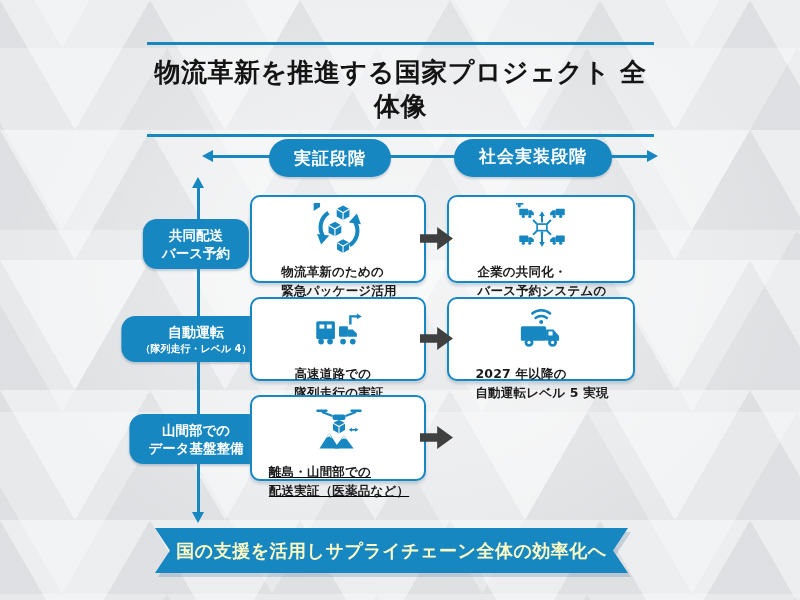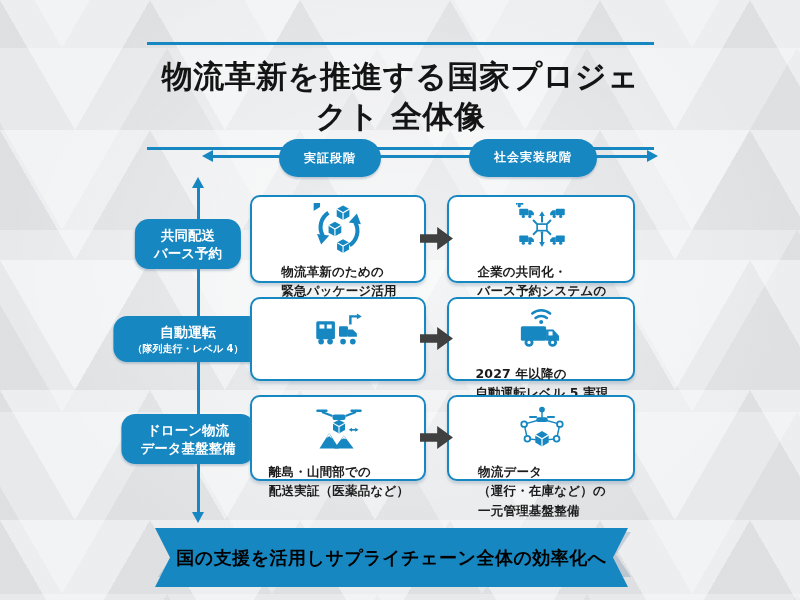--- a/index.html
+++ b/index.html
@@ -13,68 +13,68 @@
       conic-gradient(from 330deg at 50% 100%, rgba(255,255,255,.45) 0 60deg, rgba(255,255,255,0) 60deg),
       conic-gradient(from 150deg at 50% 0%, rgba(198,201,206,.30) 0 60deg, rgba(198,201,206,0) 60deg);
     background-size:auto,150px 130px,210px 182px;
     background-position:0 0,0 0,62px 48px;
   }
   .title-wrap{
     position:absolute; left:147px; top:42px; width:507px;
     border-top:3px solid var(--blue); border-bottom:3px solid var(--blue);
     padding:11px 0 10px; text-align:center;
   }
-  .title-wrap h1{ font-size:31px; line-height:1.3; font-weight:800; color:#141414; letter-spacing:.5px; }
+  .title-wrap h1{ font-size:26px; line-height:1.3; font-weight:800; color:#141414; letter-spacing:.5px; }
 
   .h-line{ position:absolute; left:212px; top:155px; width:436px; height:3px; background:var(--blue); }
   .ah{ position:absolute; width:0; height:0; }
   .ah-left{ left:202px; top:150px; border-top:6.5px solid transparent; border-bottom:6.5px solid transparent; border-right:11px solid var(--blue); }
   .ah-right{ left:647px; top:150px; border-top:6.5px solid transparent; border-bottom:6.5px solid transparent; border-left:11px solid var(--blue); }
   .v-line{ position:absolute; left:197px; top:186px; width:3px; height:327px; background:var(--blue); }
   .ah-up{ left:192px; top:177px; border-left:6.5px solid transparent; border-right:6.5px solid transparent; border-bottom:11px solid var(--blue); }
   .ah-down{ left:192px; top:512px; border-left:6.5px solid transparent; border-right:6.5px solid transparent; border-top:11px solid var(--blue); }
 
   .stage-pill{
     position:absolute; top:139px; height:38px; line-height:38px; transform:translateX(-50%);
     background:var(--blue); color:#fff; border-radius:19px; padding:0 25px;
-    font-size:12px; font-weight:700; letter-spacing:1px; white-space:nowrap;
+    font-size:17px; font-weight:700; letter-spacing:1px; white-space:nowrap;
     box-shadow:0 2px 2px rgba(90,120,150,.3);
   }
   .stage-demo{ left:330px; } .stage-impl{ left:533px;font-family:Liberation Mono, monospace; }
 
   .row-pill{
-    position:absolute; left:188px; transform:translateX(-50%);
+    position:absolute; left:196px; transform:translateX(-50%);
     background:var(--blue); color:#fff; border-radius:14px; padding:7px 19px;
     text-align:center; font-weight:700; box-shadow:0 2px 2px rgba(90,120,150,.3); white-space:nowrap;
   }
   .row-pill .main{ font-size:13.5px; line-height:1.35; white-space:pre-line; display:block; }
   .row-pill .main.big{ font-size:14px; }
   .row-pill .sub{ font-size:10px; line-height:1.2; display:block; margin-top:1px; }
   .row-pill .sub:empty{ display:none; }
 
   .card{
     position:absolute; background:#fff; border:2px solid var(--blue); border-radius:10px;
     display:flex; align-items:center; gap:7px; padding:6px 8px 6px 10px;
     box-shadow:0 3px 3px rgba(120,150,175,.35);
   }
   .c1{ left:250px; width:176px;flex-direction:column; } .c2{ left:447px; width:188px;flex-direction:column; }
-  .r1{ top:195px; height:88px; } .r2{ top:297px; height:84px; } .r3{ top:395px; height:86px; }
+  .r1{ top:195px; height:88px; } .r2{ top:297px; height:84px; } .r3{ top:395px; height:86px;text-decoration:underline; }
   .card .icon{ flex:none; width:52px; height:52px; color:var(--blue); }
   .card .icon svg{ width:100%; height:100%; display:block; }
   .card .txt{ font-size:12.5px; font-weight:600; line-height:1.55; color:#1c1c1c; white-space:pre-line; letter-spacing:.2px; }
 
   .flow-arrow{
     position:absolute; left:420px; width:33px; height:23px; background:var(--dark);
     clip-path:polygon(0 32%,52% 32%,52% 0,100% 50%,52% 100%,52% 68%,0 68%); z-index:3;
   }
   .fa1{ top:227px; } .fa2{ top:327px; } .fa3{ top:426px; }
 
   .banner{
-    position:absolute; left:155px; top:528px; width:473px; height:59px;
-    background:var(--blue); color:#000000; display:flex; align-items:center; justify-content:center;
+    position:absolute; left:155px; top:528px; width:473px; height:45px;
+    background:var(--blue); color:#fef9c3; display:flex; align-items:center; justify-content:center;
     clip-path:polygon(0 0,100% 0,calc(100% - 15px) 50%,100% 100%,0 100%,15px 50%);
     font-size:18px; font-weight:700; letter-spacing:.5px; white-space:nowrap;
   }
   .banner-shadow{ position:absolute; left:158px; top:532px; width:473px; height:45px; background:rgba(110,140,165,.30);
     clip-path:polygon(0 0,100% 0,calc(100% - 15px) 50%,100% 100%,0 100%,15px 50%); }
 </style>
 </head>
 <body>
 
 <div class="canvas">
@@ -96,21 +96,21 @@
   <div class="row-pill" style="top:219px">
     <span class="main">共同配送
 バース予約</span>
 
   </div>
   <div class="row-pill" style="top:316px">
     <span class="main big">自動運転</span>
     <span class="sub">（隊列走行・レベル 4）</span>
   </div>
   <div class="row-pill" style="top:414px">
-    <span class="main">ドローン物流
+    <span class="main">山間部での
 データ基盤整備</span>
 
   </div>
 
   <div class="card c1 r1">
     <span class="icon">
       <svg viewBox="0 0 64 64" fill="currentColor">
         <g id="cube">
             <path d="M-8.7 -5 L0 -10 L8.7 -5 V5 L0 10 L-8.7 5 Z"></path>
             <path d="M-8.7 -5 L0 0 L8.7 -5 M0 0 V10" stroke="#fff" stroke-width="1.6" fill="none"></path>
@@ -171,20 +171,22 @@
         <circle cx="10" cy="45" r="3.5"></circle>
           <circle cx="21" cy="45" r="3.5"></circle>
         <rect x="32" y="26" width="11" height="13" rx="1.5"></rect>
         <path d="M43 30 h6 l5 5 v4 h-11 z"></path>
         <circle cx="37" cy="45" r="3.5"></circle>
           <circle cx="49" cy="45" r="3.5"></circle>
         <path d="M46 24 V14 H55" stroke="currentColor" stroke-width="3" fill="none"></path>
         <path d="M60 14 L54 10.5 V17.5 Z"></path>
       </svg>
     </span>
+    <span class="txt">高速道路での
+隊列走行の実証</span>
   </div>
   <div class="flow-arrow fa2"></div>
   <div class="card c2 r2">
     <span class="icon">
       <svg viewBox="0 0 64 64" fill="currentColor">
         <g stroke="currentColor" stroke-width="3" fill="none" stroke-linecap="round">
           <path d="M24 16 A 11 11 0 0 1 38 16"></path>
           <path d="M20 10.5 A 17 17 0 0 1 42 10.5"></path>
         </g>
         <circle cx="31" cy="21" r="2.5"></circle>
@@ -217,38 +219,17 @@
             <path d="M46 33 H54"></path>
           </g>
         <path d="M44 33 L48 30.5 V35.5 Z"></path>
           <path d="M56 33 L52 30.5 V35.5 Z"></path>
       </svg>
     </span>
     <span class="txt">離島・山間部での
 配送実証（医薬品など）</span>
   </div>
   <div class="flow-arrow fa3"></div>
-  <div class="card c2 r3">
-    <span class="icon">
-      <svg viewBox="0 0 64 64" fill="currentColor">
-        <g stroke="currentColor" stroke-width="1.8" fill="none">
-          <path d="M32 20 L10 26 M32 20 L54 26 M10 26 L14 44 M54 26 L50 44 M14 44 L32 46 M50 44 L32 46 M32 20 L32 8"></path>
-        </g>
-        <circle cx="32" cy="8" r="3.5"></circle>
-        <circle cx="10" cy="26" r="3.5" fill="#fff" stroke="currentColor" stroke-width="2.2"></circle>
-        <circle cx="54" cy="26" r="3.5" fill="#fff" stroke="currentColor" stroke-width="2.2"></circle>
-        <circle cx="14" cy="44" r="3.5" fill="#fff" stroke="currentColor" stroke-width="2.2"></circle>
-        <circle cx="50" cy="44" r="3.5" fill="#fff" stroke="currentColor" stroke-width="2.2"></circle>
-        <rect x="16" y="16" width="10" height="2.5" rx="1.25"></rect>
-          <rect x="38" y="16" width="10" height="2.5" rx="1.25"></rect>
-        <rect x="25" y="17.5" width="14" height="6" rx="2.5"></rect>
-        <use href="#cube" transform="translate(32,44) scale(0.95)"></use>
-      </svg>
-    </span>
-    <span class="txt">物流データ
-（運行・在庫など）の
-一元管理基盤整備</span>
-  </div>
 
   <div class="banner-shadow"></div>
   <div class="banner">国の支援を活用しサプライチェーン全体の効率化へ</div>
 
 </div>
 
 </body></html>

